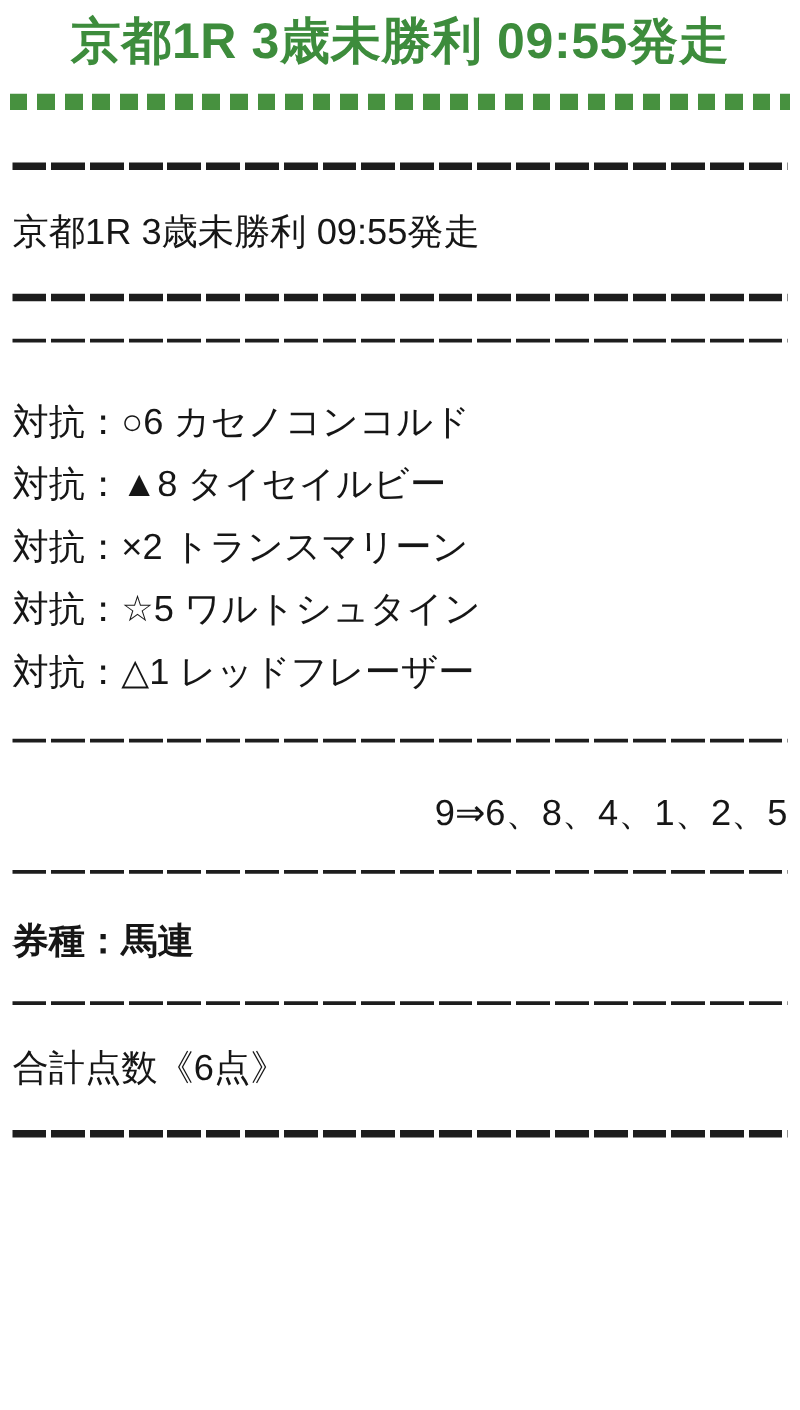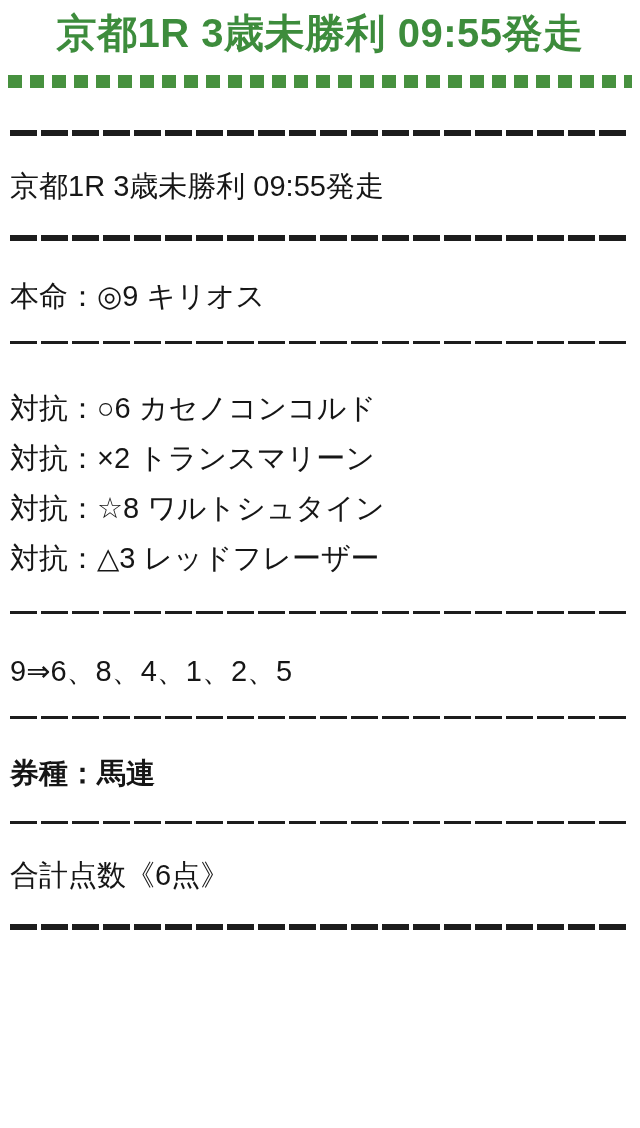--- a/index.html
+++ b/index.html
@@ -57,21 +57,21 @@
       transparent 27px 31px
     );
   }
   .divider.thick { height: 6px; }
   .divider.thin  { height: 3px; }
 
   
   .mt42 { margin-top: 42px; }
   .mt41 { margin-top: 41px; }
   .mt40 { margin-top: 40px; font-weight: bold; }
-  .mt43 { margin-top: 43px; }
+  .mt43 { margin-top: 43px; text-align: right; }
   .mt38 { margin-top: 38px; }
   .mt37 { margin-top: 37px; }
   .mt36 { margin-top: 36px; }
   .mt35 { margin-top: 50px; }
   .mt34 { margin-top: 34px; }
   .mt33 { margin-top: 33px; }
   .mt30 { margin-top: 30px; }
   .mt21 { margin-top: 21px; }
 </style>
 </head>
@@ -85,28 +85,28 @@
   </header>
 
   <main class="content">
 
     <div class="divider thick mt42"></div>
 
     <p class="mt36">京都1R 3歳未勝利 09:55発走</p>
 
     <div class="divider thick mt34"></div>
 
-    <p class="mt41">本命：◎9 キリオス</p>
 
     <div class="divider thin mt30"></div>
 
     <p class="mt35">対抗：○6 カセノコンコルド</p>
+    <p class="mt21">対抗：▲8 タイセイルビー</p>
     <p class="mt21">対抗：×2 トランスマリーン</p>
-    <p class="mt21">対抗：☆8 ワルトシュタイン</p>
-    <p class="mt21">対抗：△3 レッドフレーザー</p>
+    <p class="mt21">対抗：☆5 ワルトシュタイン</p>
+    <p class="mt21">対抗：△1 レッドフレーザー</p>
 
     <div class="divider thin mt38"></div>
 
     <p class="mt43">9⇒6、8、4、1、2、5</p>
 
     <div class="divider thin mt30"></div>
 
     <p class="mt40">券種：馬連</p>
 
     <div class="divider thin mt33"></div>

